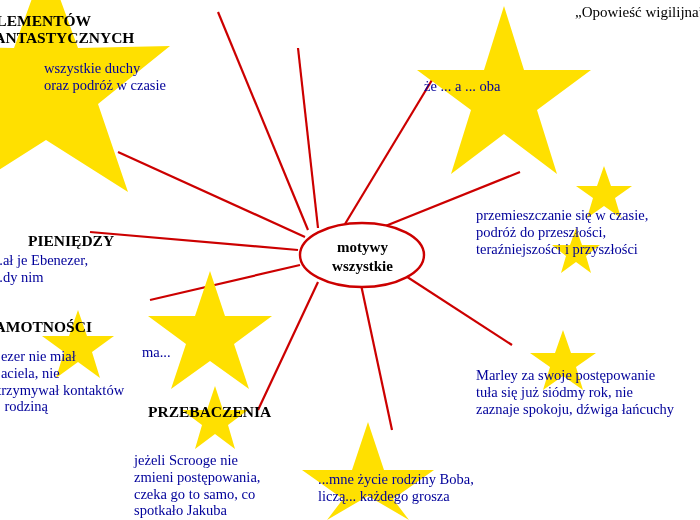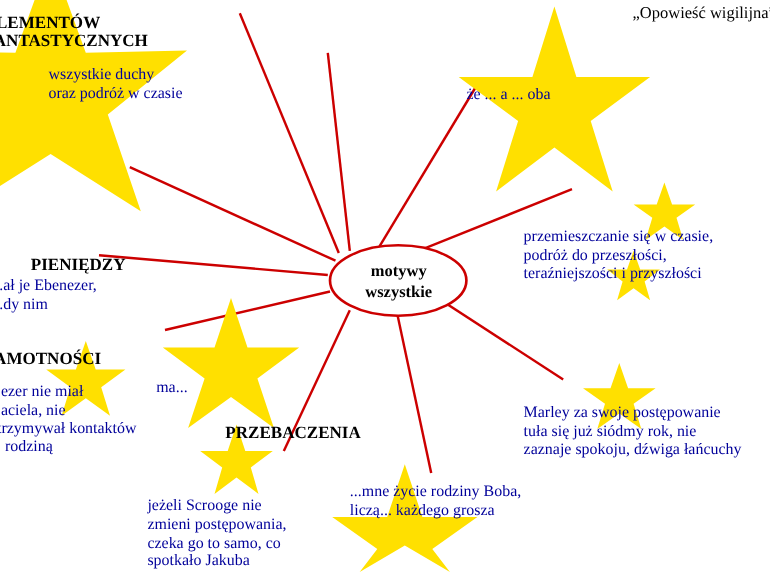--- a/index.html
+++ b/index.html
@@ -148,23 +148,23 @@
 ...aciela, nie
 utrzymywał kontaktów
 ... rodziną</div>
 
     <div class="node-text" style="left:142px; top:314px; width:60px;margin-top:30px;">ma...</div>
 
     <div class="node-text" style="left:476px; top:367px; width:232px;">Marley za swoje postępowanie
 tuła się już siódmy rok, nie
 zaznaje spokoju, dźwiga łańcuchy</div>
 
-    <div class="node-title" style="left:148px; top:385px; width:180px;text-align:right;">PRZEBACZENIA</div>
+    <div class="node-title" style="left:148px; top:403px; width:180px;">PRZEBACZENIA</div>
     <div class="node-text" style="left:110px; top:452px; width:190px;margin-left:24px;">jeżeli Scrooge nie
 zmieni postępowania,
 czeka go to samo, co
 spotkało Jakuba</div>
 
-    <div class="node-text" style="left:318px; top:439px; width:300px;">...mne życie rodziny Boba,
+    <div class="node-text" style="left:318px; top:471px; width:300px;">...mne życie rodziny Boba,
 liczą... każdego grosza</div>
 
   </div>
 </div>
 
 </body></html>

